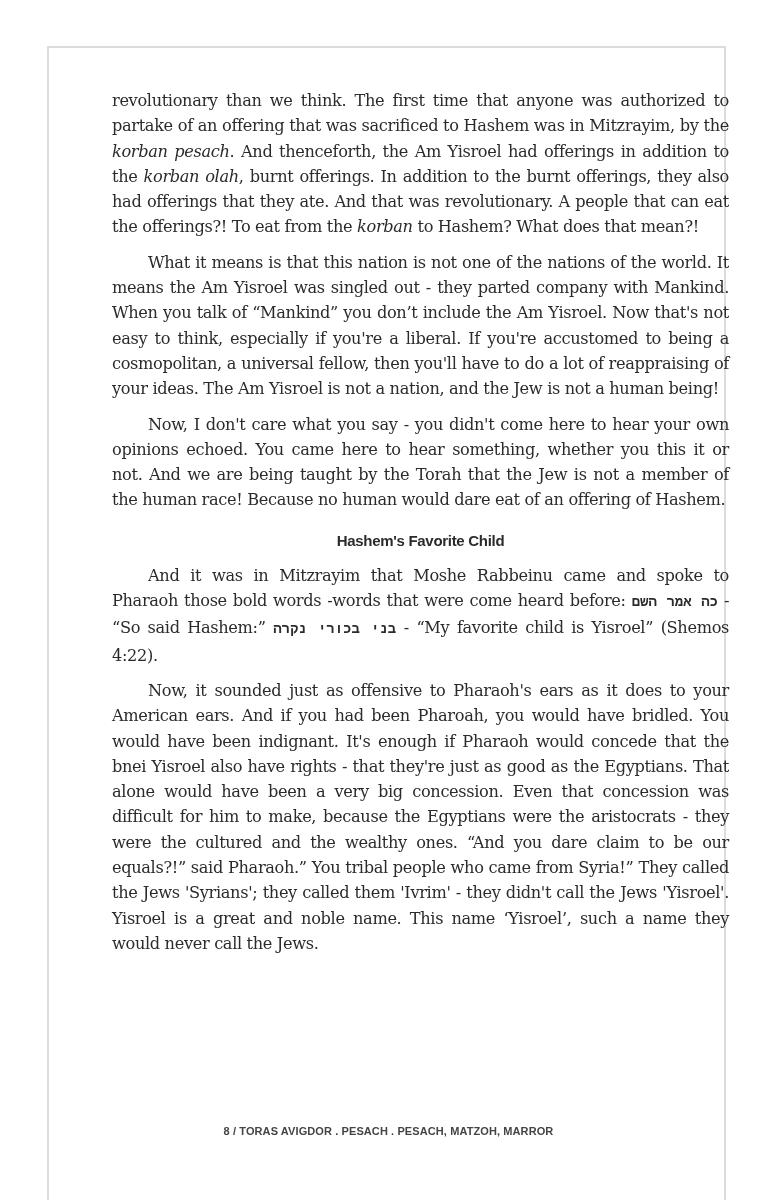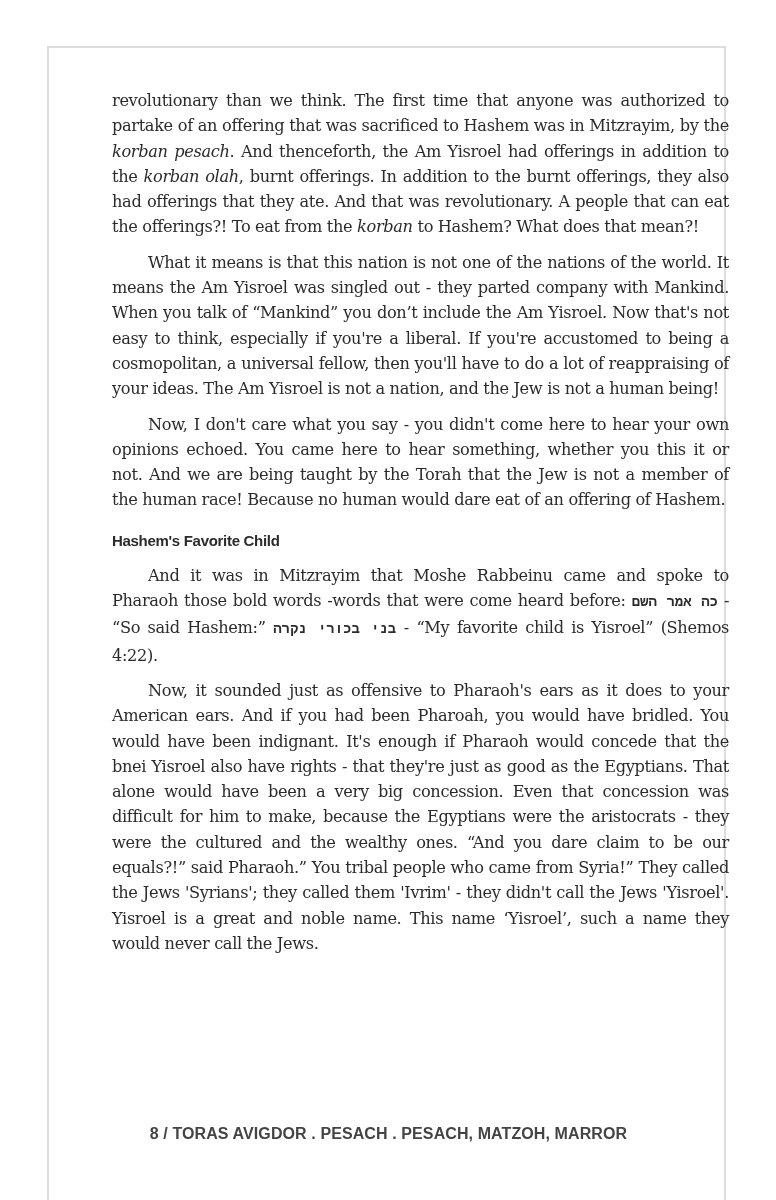--- a/index.html
+++ b/index.html
@@ -53,35 +53,35 @@
       font-weight: bold;
       font-size: 14px;
       direction: rtl;
       unicode-bidi: embed;
       letter-spacing: 0;
     }
     .section-heading {
       font-family: "Liberation Sans", "DejaVu Sans", sans-serif;
       font-weight: bold;
       font-size: 15px;
-      text-align: left;
+      text-align: center;
       color: #2b2b2b;
       margin: 16px 0 10px 0;
       letter-spacing: -0.3px;
       line-height: 24px;
     }
     .footer {
       position: absolute;
       left: 80px;
       top: 1125px;
       width: 617px;
       text-align: center;
       font-family: "Liberation Sans", "DejaVu Sans", sans-serif;
       font-weight: bold;
-      font-size: 16px;
+      font-size: 11px;
       color: #444444;
       letter-spacing: 0.1px;
     }
   </style>
 </head>
 <body>
 
 <div class="page-frame"></div>
 
 <div class="content">

